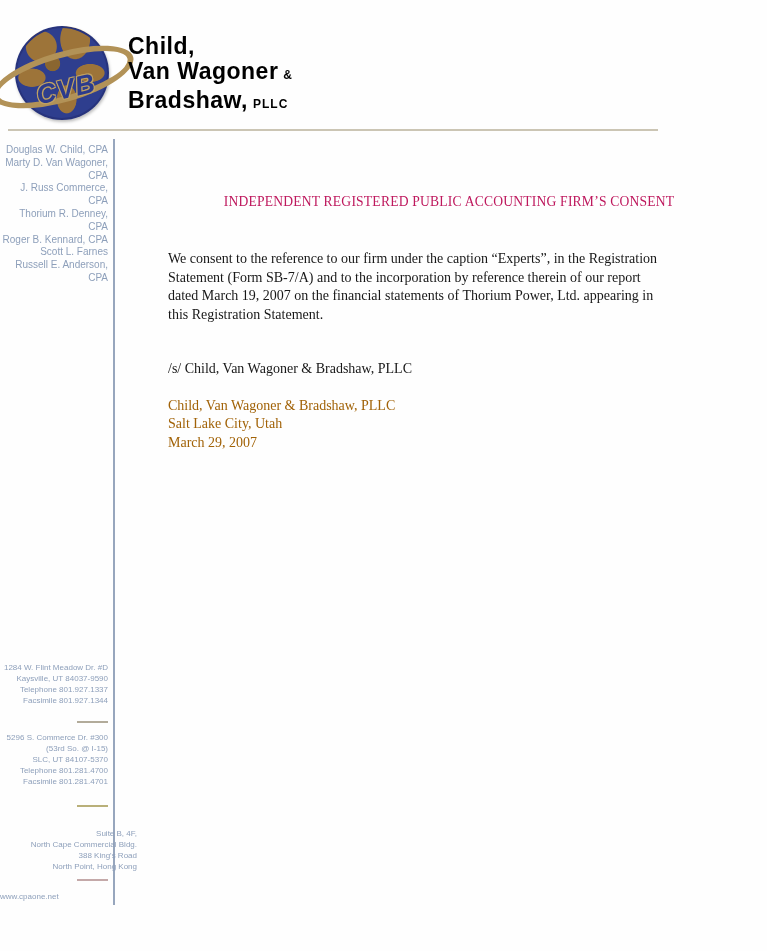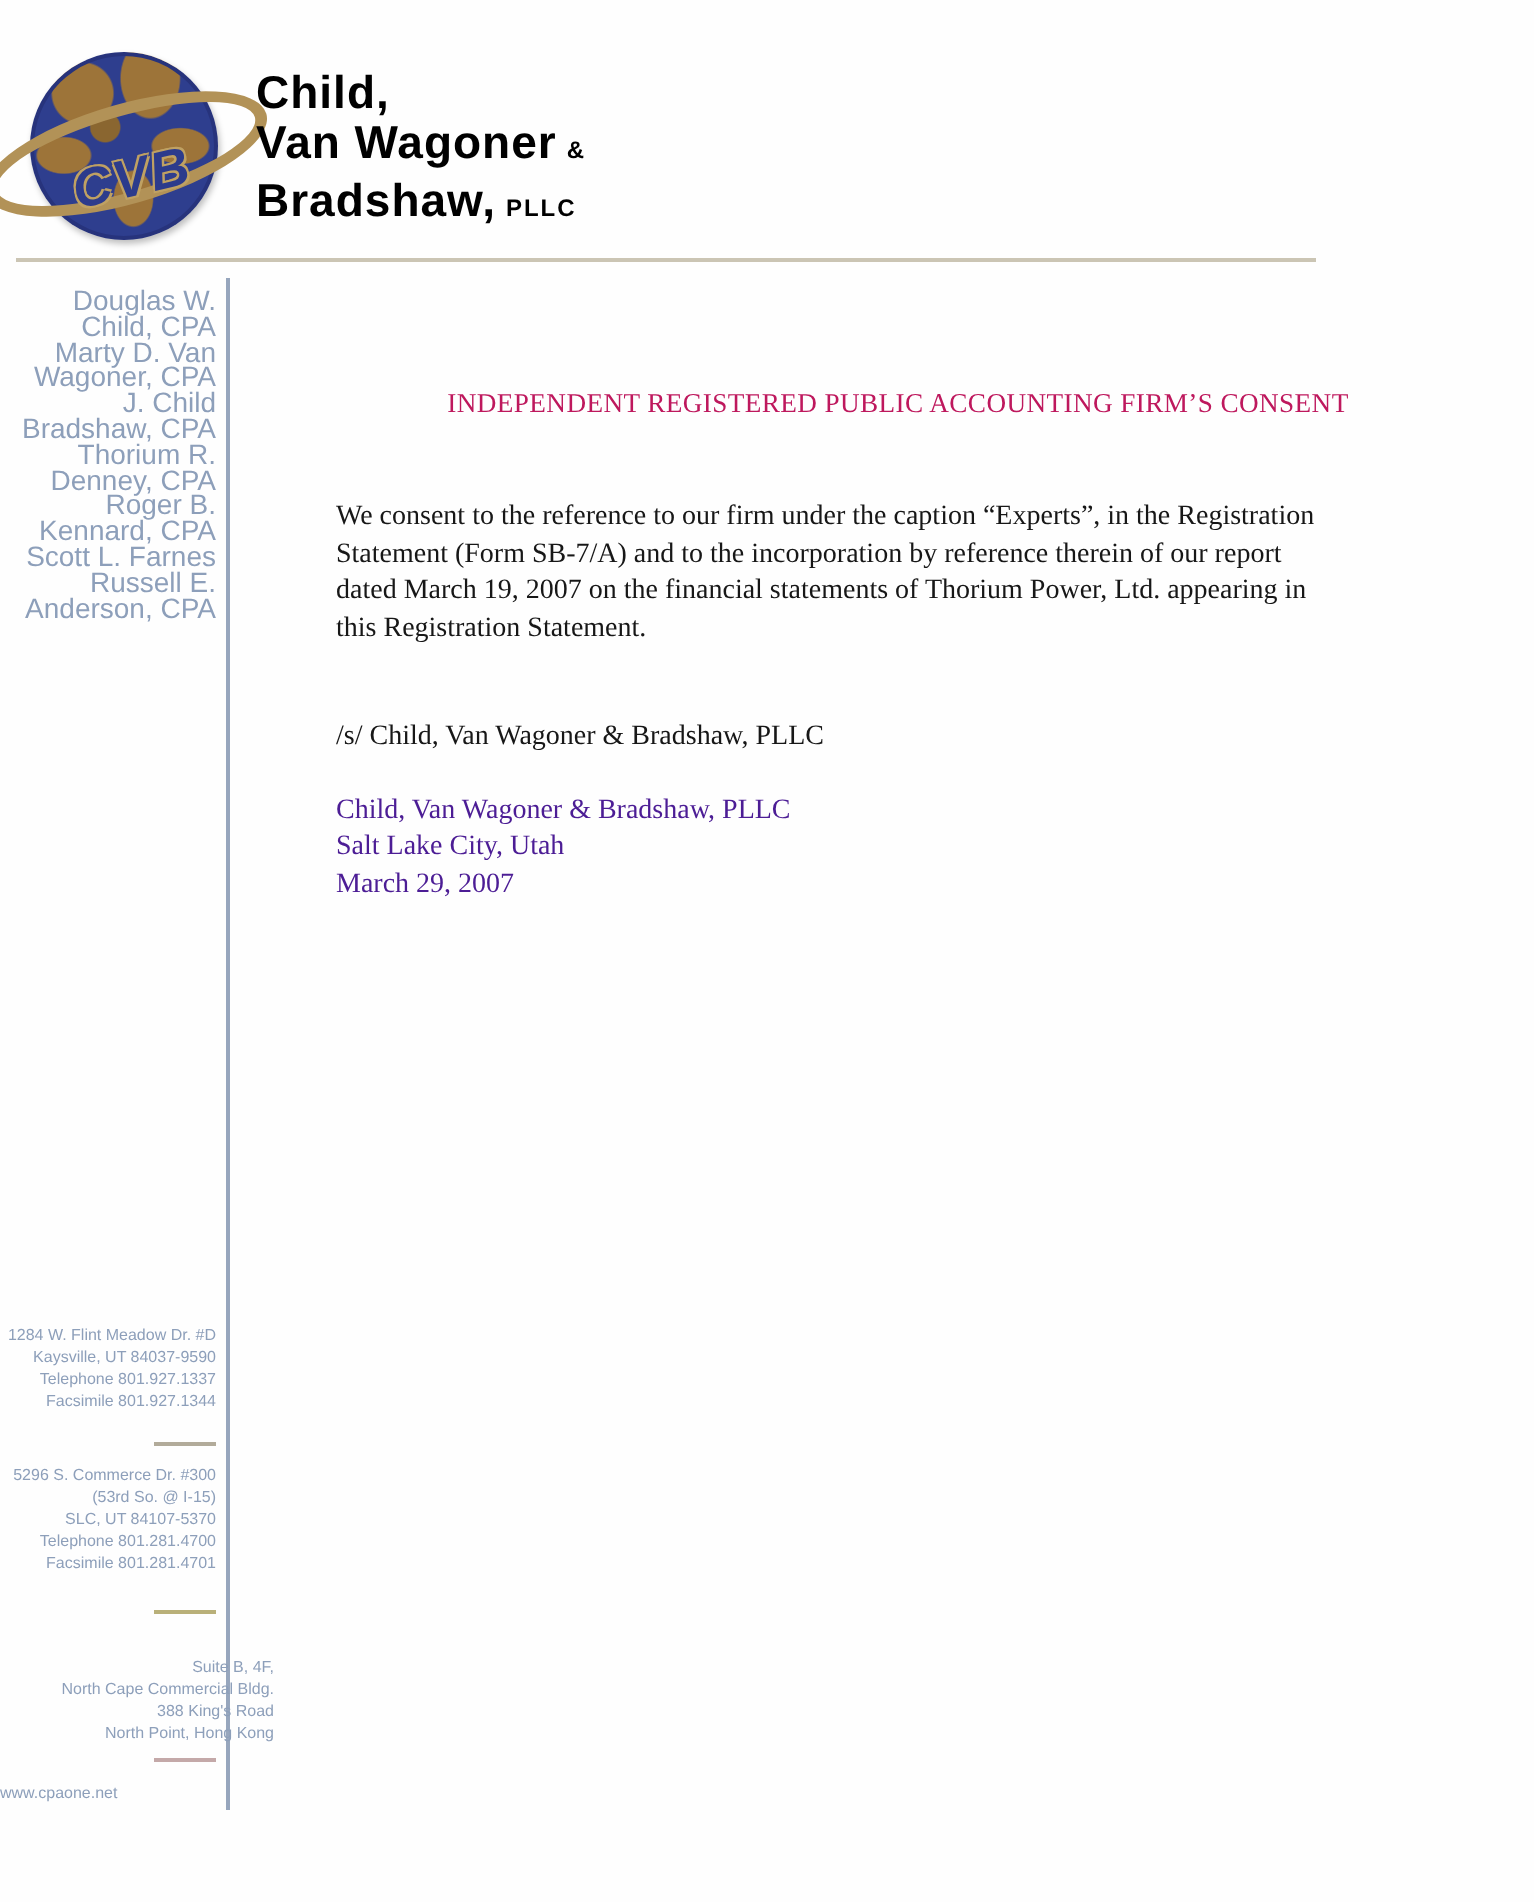--- a/index.html
+++ b/index.html
@@ -25,39 +25,39 @@
   .firm-name{position:absolute;left:128px;top:34px;color:#000000;font-weight:bold;}
   .firm-name .l{font-size:23px;line-height:25px;letter-spacing:.5px;}
   .firm-name .small{font-size:12px;margin-left:5px;letter-spacing:1px;}
 
   
   .header-rule{position:absolute;left:8px;top:129px;width:650px;height:2px;background:#cbc5b4;}
   .vert-rule{position:absolute;left:113px;top:139px;width:2px;height:766px;background:#97a6bd;}
 
   
   .partners{position:absolute;left:0;top:144px;width:108px;text-align:right;
-    font-size:14px;line-height:12.8px;color:#8d9fba;}
+    font-size:10px;line-height:12.8px;color:#8d9fba;}
   .office{position:absolute;left:0;width:108px;text-align:right;font-size:8px;
     line-height:10.9px;color:#8d9fba;}
   .o1{top:663px;} .o2{top:733px;} .o3{top:829px;padding-left:29px;}
   .divider{position:absolute;left:77px;width:31px;height:2px;}
   .d1{top:721px;background:#b2ab9a;} .d2{top:805px;background:#b9b079;} .d3{top:879px;background:#c4a9a9;}
   .website{position:absolute;left:0;top:892px;width:108px;
     font-size:8px;color:#8d9fba;}
 
   
   .letter-title{position:absolute;left:168px;top:194px;width:562px;text-align:center;
     font-family:"Liberation Serif",serif;font-size:13.6px;letter-spacing:.2px;color:#be185d;}
   .para{position:absolute;left:168px;top:250px;width:580px;
     font-family:"Liberation Serif",serif;font-size:14px;line-height:18.6px;color:#171717;}
   .para div{white-space:nowrap;}
   .sig{position:absolute;left:168px;top:361px;font-family:"Liberation Serif",serif;
     font-size:14px;color:#171717;}
   .sig-block{position:absolute;left:168px;top:397px;font-family:"Liberation Serif",serif;
-    font-size:14px;line-height:18.3px;color:#4c1d95;}
+    font-size:14px;line-height:18.3px;color:#a16207;}
 </style>
 </head>
 <body>
 
 <div class="page">
 
   <div class="globe"></div>
   <div class="ring"></div>
   <div class="cvb">CVB</div>
 
@@ -66,21 +66,21 @@
     <div class="l"><span>Van Wagoner</span><span class="small">&amp;</span></div>
     <div class="l"><span>Bradshaw,</span><span class="small">PLLC</span></div>
   </div>
 
   <div class="header-rule"></div>
   <div class="vert-rule"></div>
 
   <div class="partners">
     <div>Douglas W. Child, CPA</div>
     <div>Marty D. Van Wagoner, CPA</div>
-    <div>J. Child Bradshaw, CPA</div>
+    <div>J. Russ Commerce, CPA</div>
     <div>Thorium R. Denney, CPA</div>
     <div>Roger B. Kennard, CPA</div>
     <div>Scott L. Farnes</div>
     <div>Russell E. Anderson, CPA</div>
   </div>
 
   <div class="letter-title">INDEPENDENT REGISTERED PUBLIC ACCOUNTING FIRM’S CONSENT</div>
 
   <div class="para">
     <div>We consent to the reference to our firm under the caption “Experts”, in the Registration</div>

